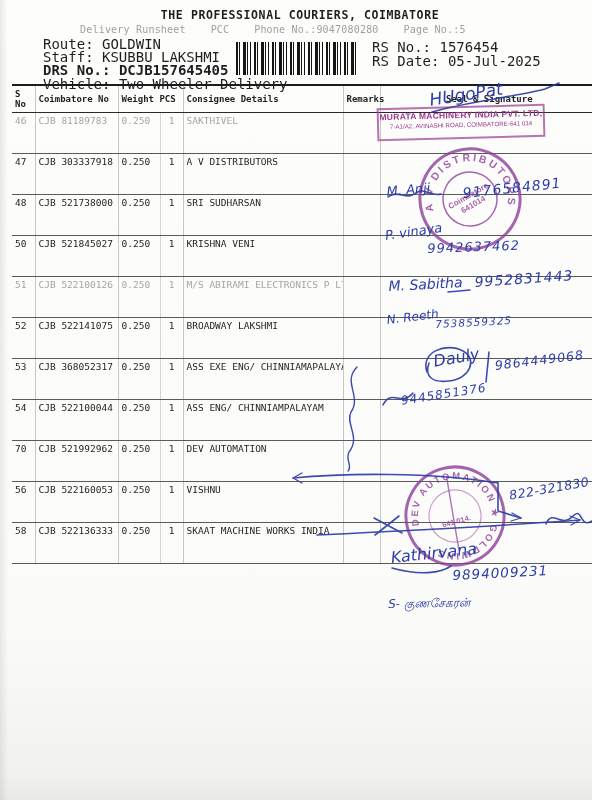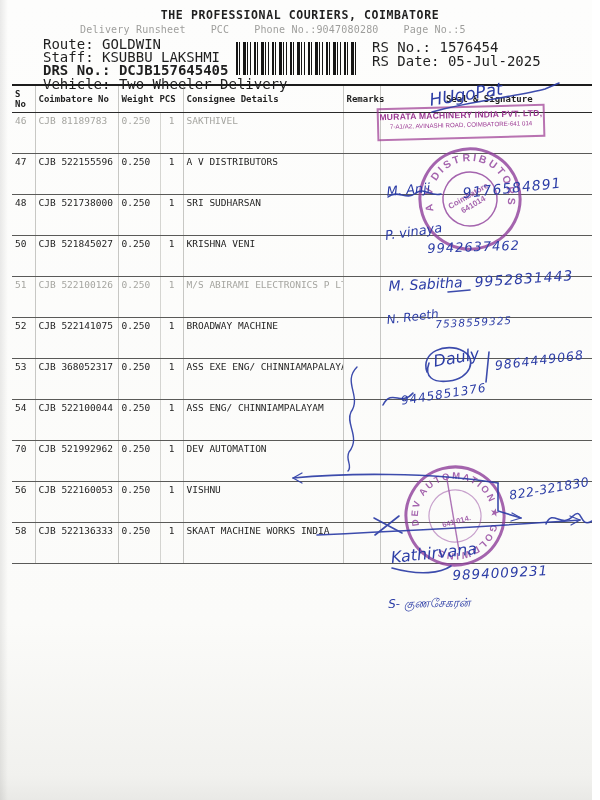--- a/index.html
+++ b/index.html
@@ -97,21 +97,21 @@
           <td class="c-consign">CJB 81189783</td>
           <td class="c-weight">0.250</td>
           <td class="c-pcs">1</td>
           <td class="c-consignee">SAKTHIVEL</td>
           <td class="c-remarks"></td>
           <td class="c-seal"></td>
         </tr>
 
         <tr class="body-row">
           <td class="c-sno">47</td>
-          <td class="c-consign">CJB 522155596</td>
+          <td class="c-consign">CJB 303337918</td>
           <td class="c-weight">0.250</td>
           <td class="c-pcs">1</td>
           <td class="c-consignee">A V DISTRIBUTORS</td>
           <td class="c-remarks"></td>
           <td class="c-seal"></td>
         </tr>
 
         <tr class="body-row">
           <td class="c-sno">48</td>
           <td class="c-consign">CJB 521738000</td>
@@ -141,21 +141,21 @@
           <td class="c-consignee">M/S ABIRAMI ELECTRONICS P LTD</td>
           <td class="c-remarks"></td>
           <td class="c-seal"></td>
         </tr>
 
         <tr class="body-row">
           <td class="c-sno">52</td>
           <td class="c-consign">CJB 522141075</td>
           <td class="c-weight">0.250</td>
           <td class="c-pcs">1</td>
-          <td class="c-consignee">BROADWAY MACHINE</td>
+          <td class="c-consignee">BROADWAY LAKSHMI</td>
           <td class="c-remarks"></td>
           <td class="c-seal"></td>
         </tr>
 
         <tr class="body-row">
           <td class="c-sno">53</td>
           <td class="c-consign">CJB 368052317</td>
           <td class="c-weight">0.250</td>
           <td class="c-pcs">1</td>
           <td class="c-consignee">ASS EXE ENG/ CHINNIAMAPALAYAM</td>

